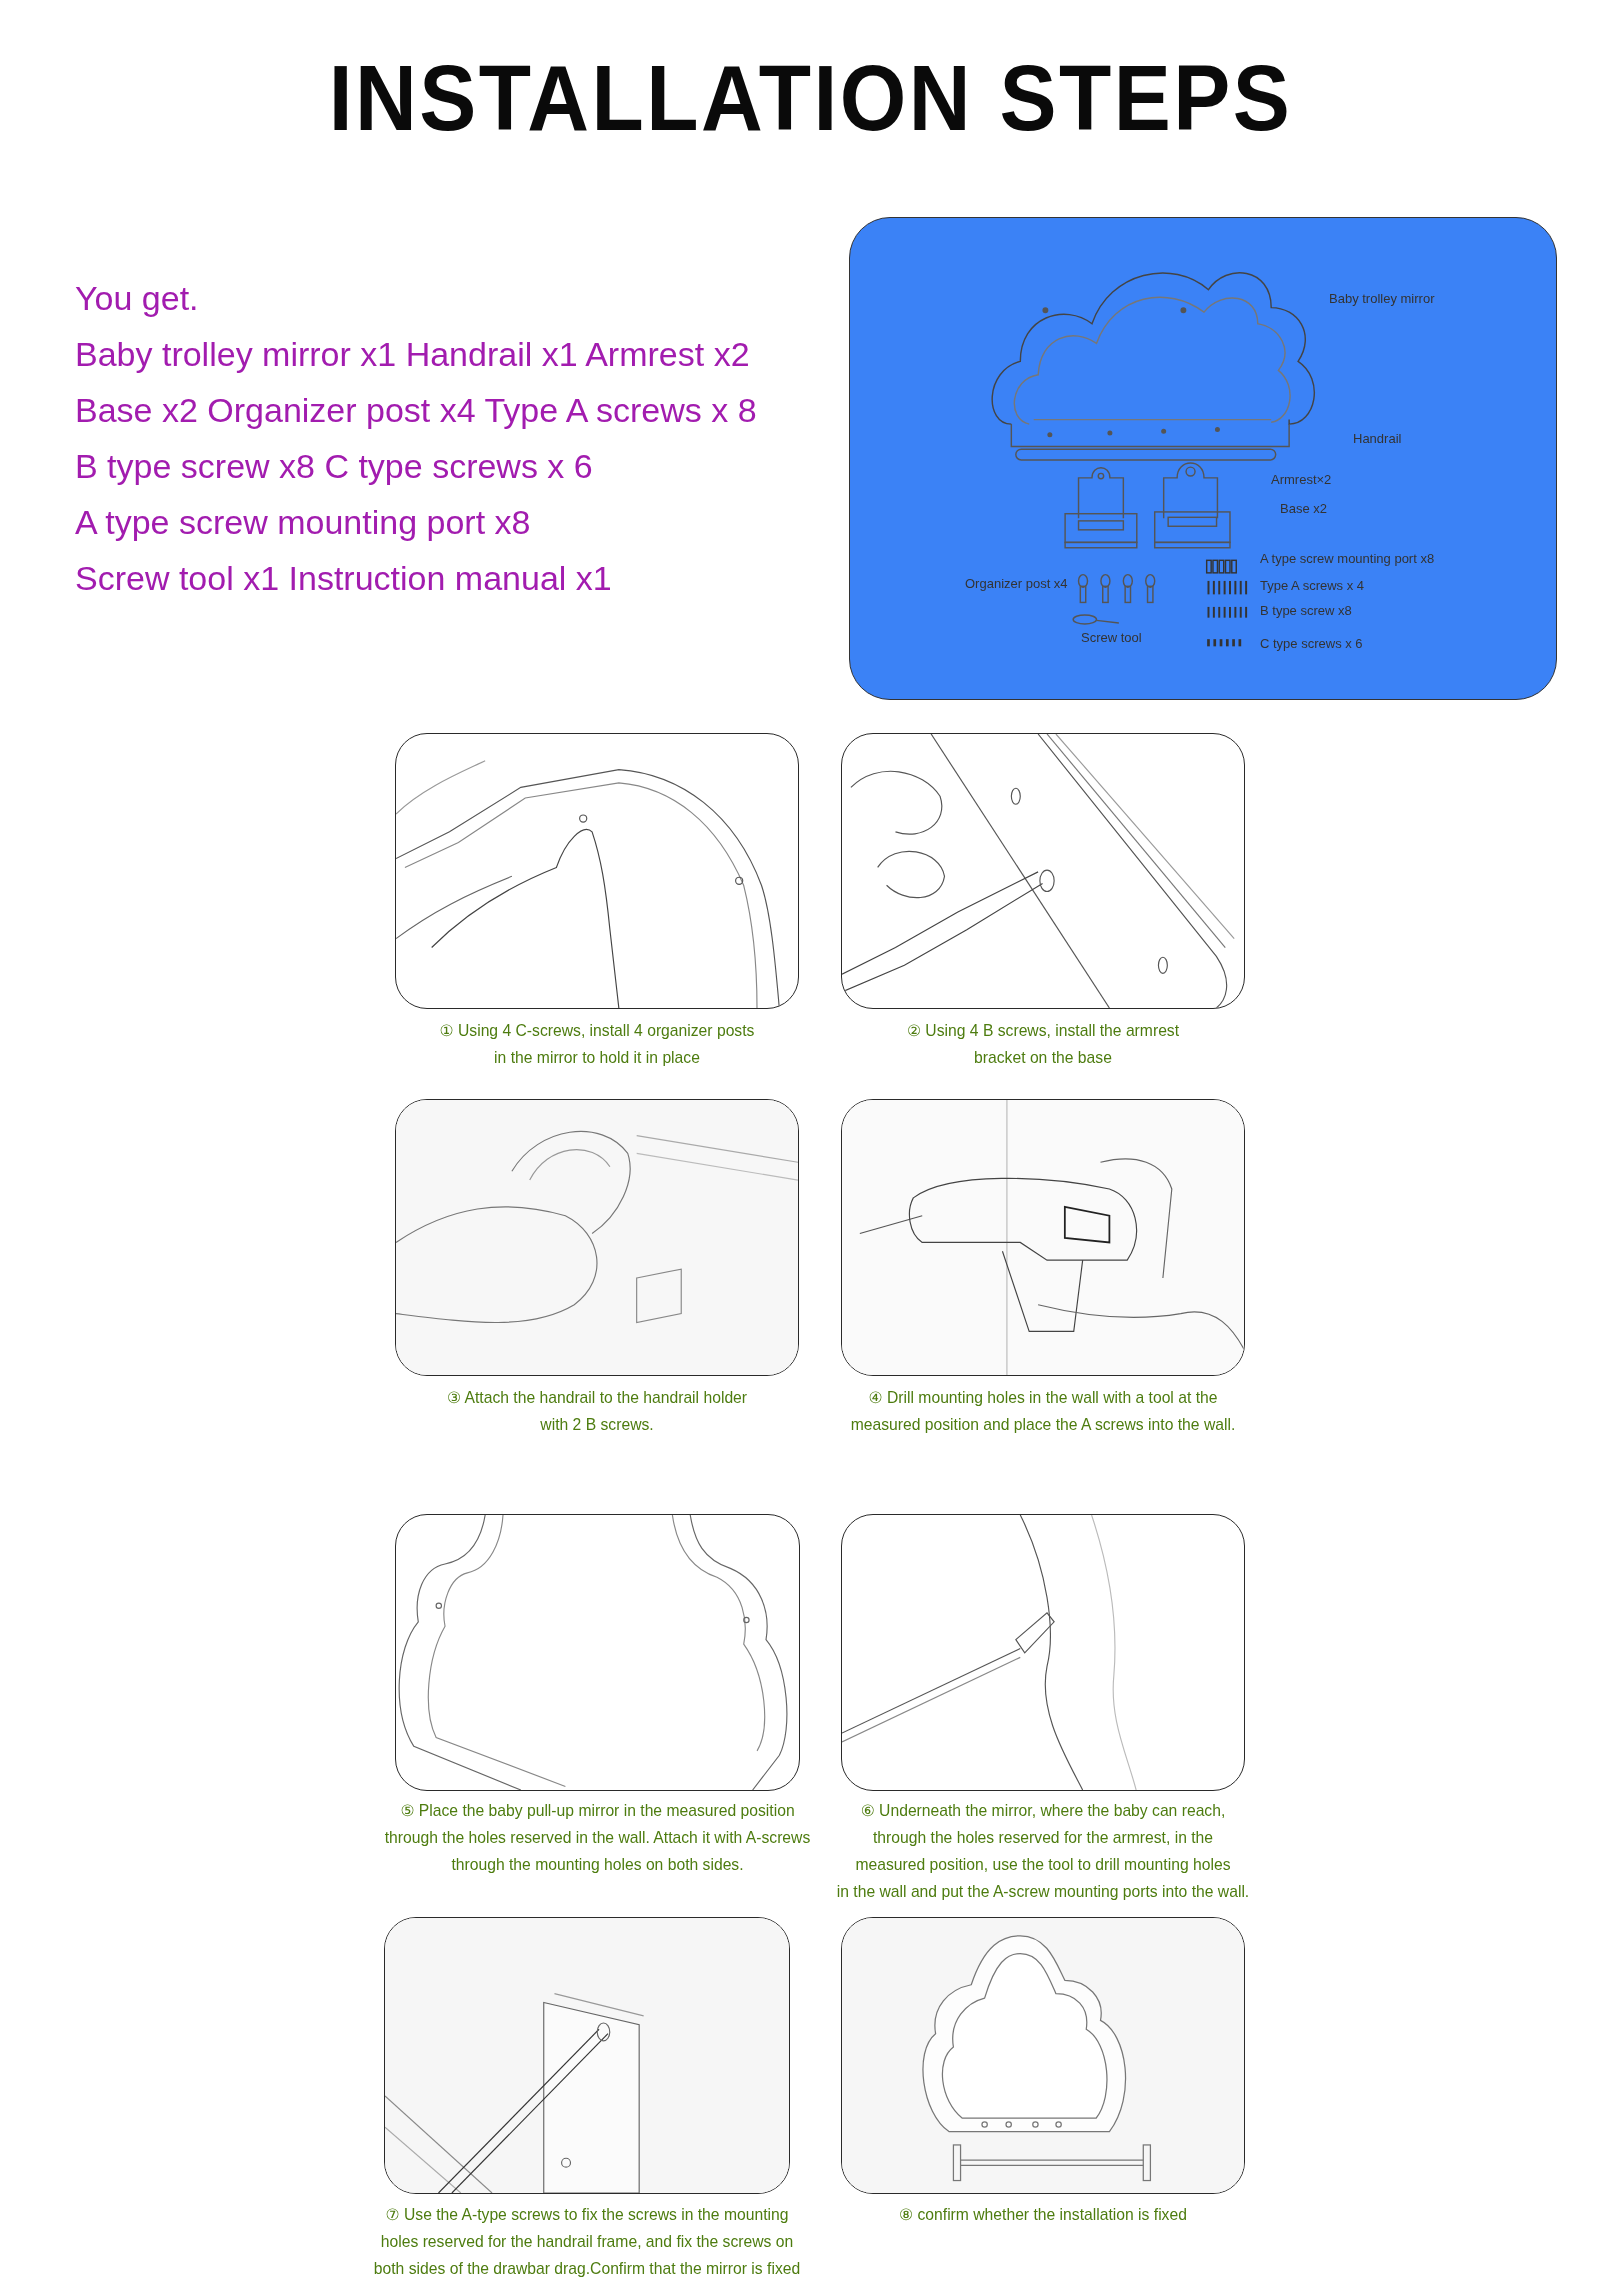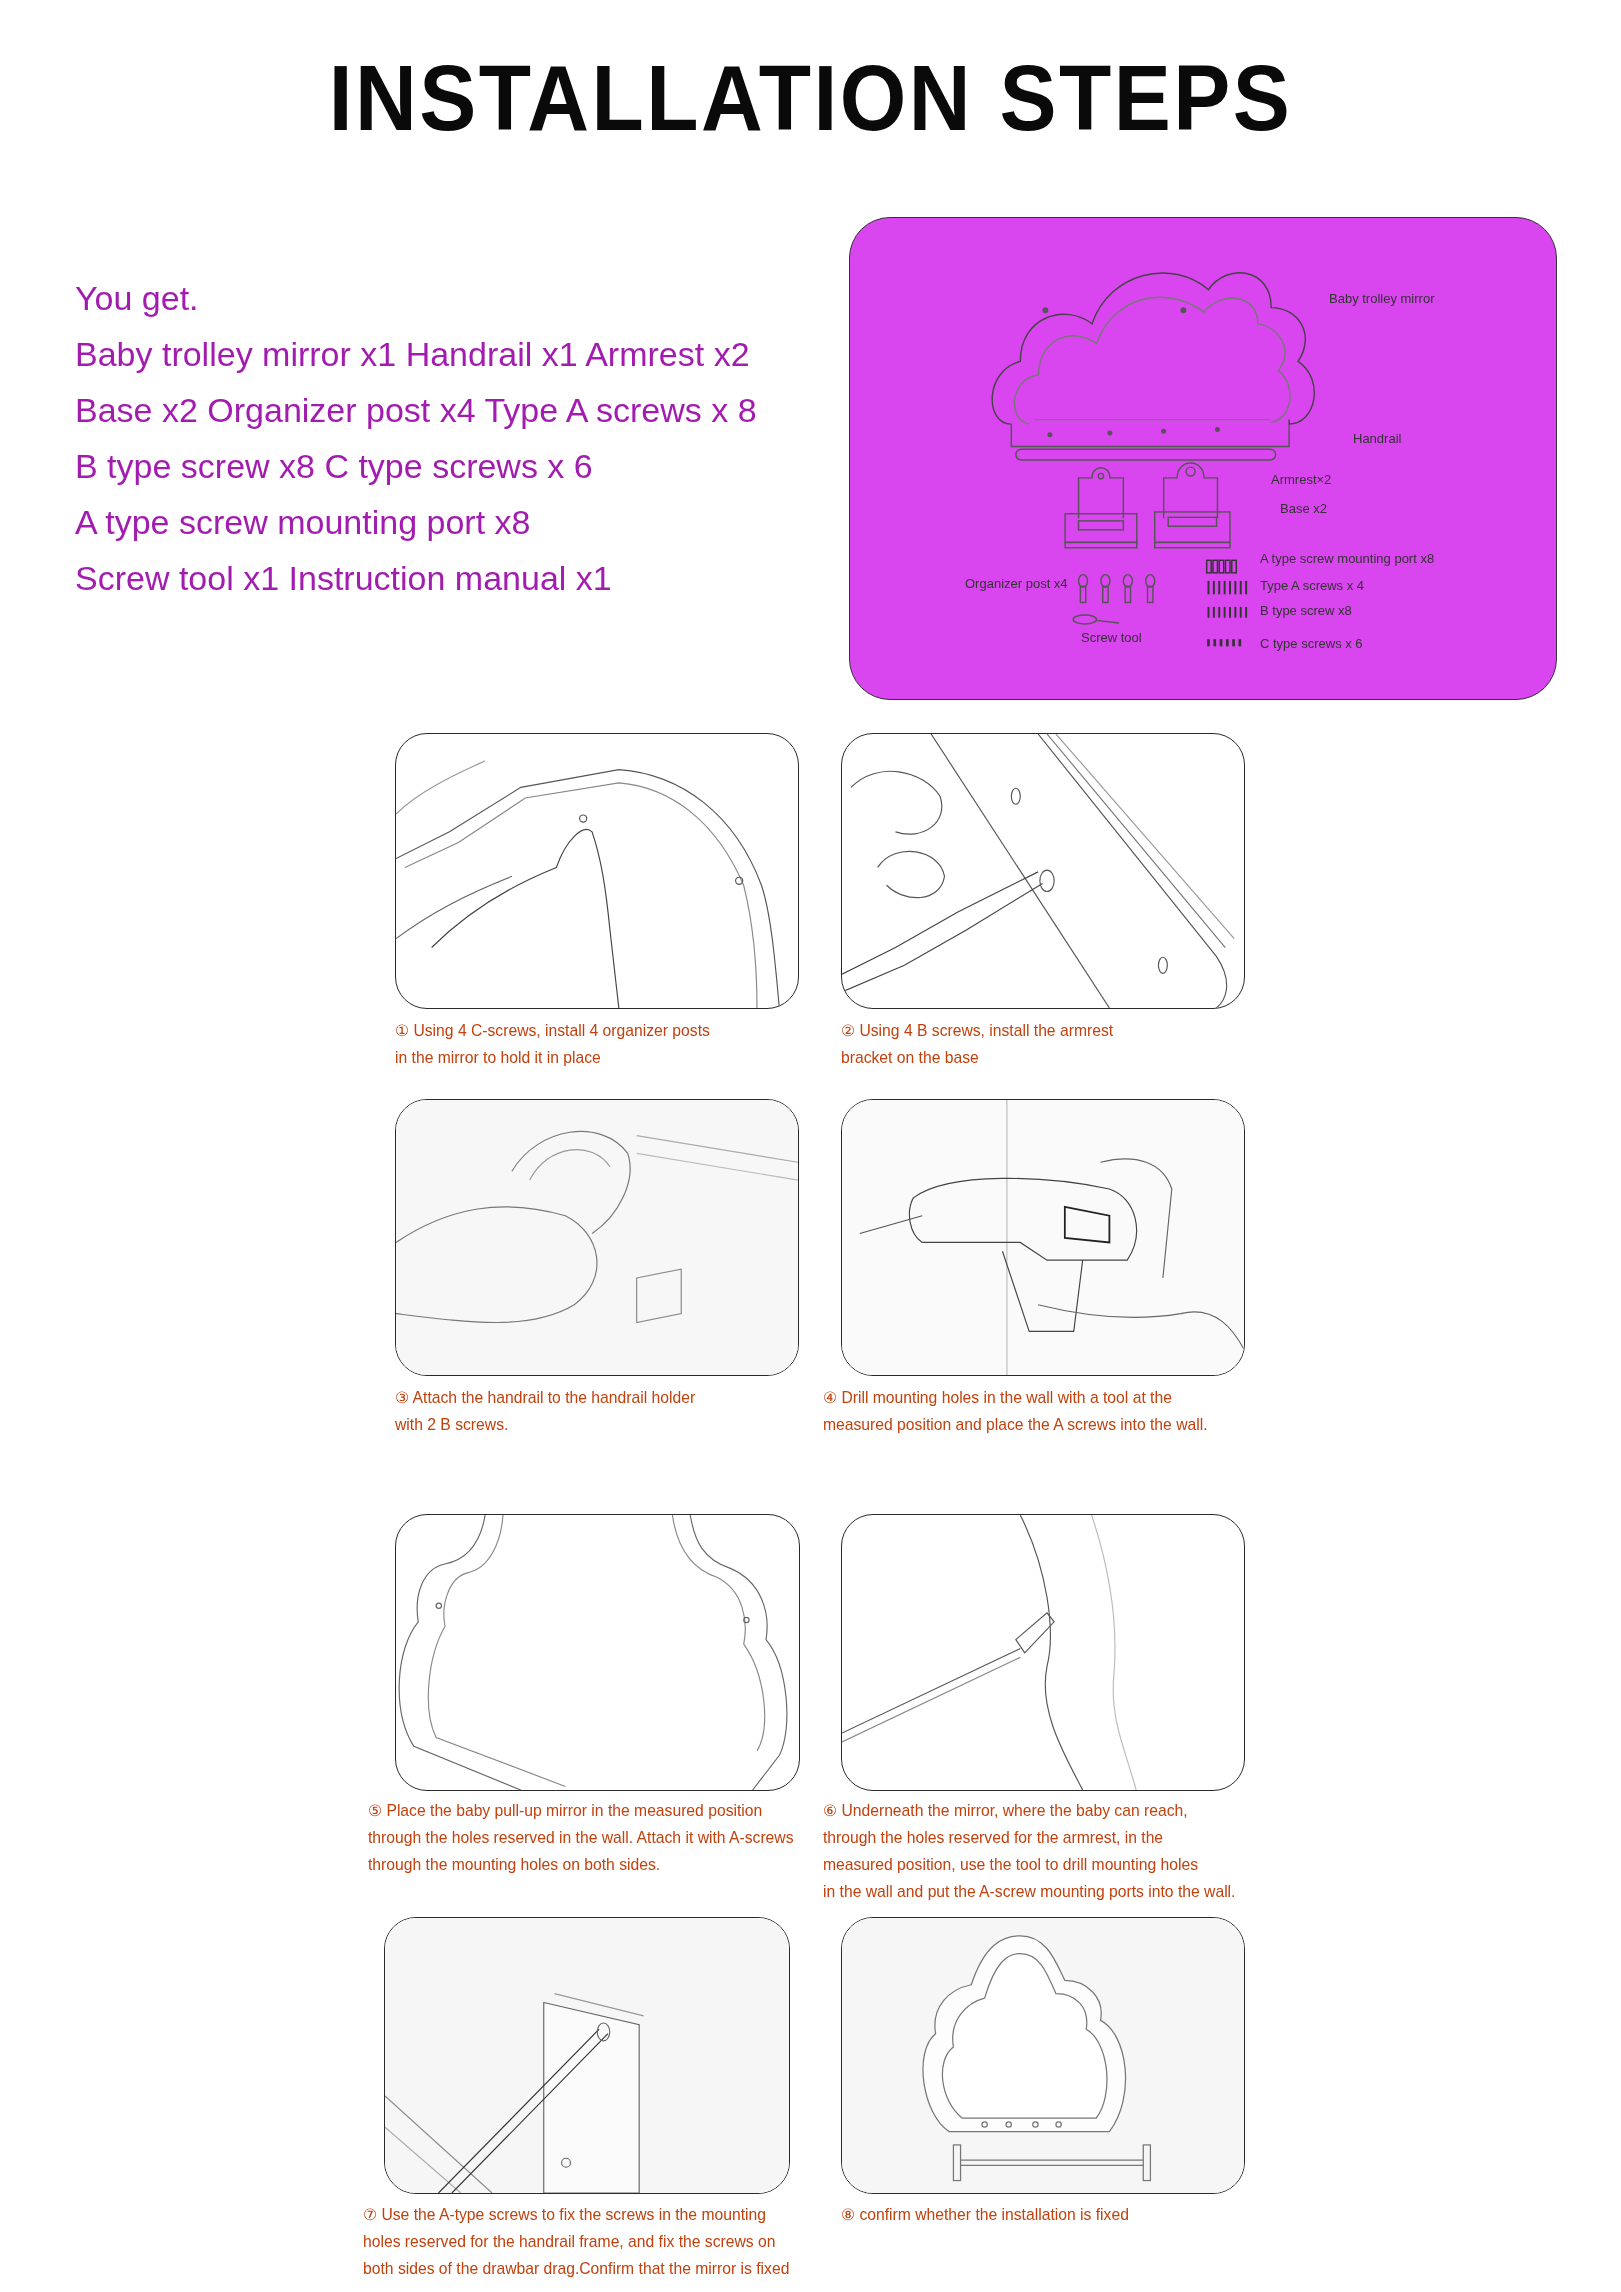--- a/index.html
+++ b/index.html
@@ -1,25 +1,25 @@
 <!DOCTYPE html>
 <html style="font-size:14.3px"><head>
 <meta charset="utf-8">
 <style>
   html, body { margin:0; padding:0; background:#ffffff; }
   body { width:1621px; height:2293px; position:relative; overflow:hidden; font-family:"Liberation Sans", sans-serif; color:#111; }
   .title { position:absolute; left:0; width:1621px; top:52px; text-align:center; font-family:"Liberation Sans", sans-serif; font-weight:700; font-size:93px; letter-spacing:2.7px; transform:scaleX(0.92); transform-origin:center; line-height:1; color:#0a0a0a; }
   .you-get { position:absolute; left:75px; top:270px; font-size:34px; line-height:56px; color:#a21caf; font-family:"Liberation Sans", sans-serif; }
   .you-get div { white-space:nowrap; }
-  .parts-box { position:absolute; left:849px; top:217px; width:708px; height:483px; border:1.8px solid #333; border-radius:41px; box-sizing:border-box; background:#d946ef; }
+  .parts-box { position:absolute; left:849px; top:217px; width:708px; height:483px; border:1.8px solid #333; border-radius:41px; box-sizing:border-box; background:#3b82f6; }
   .parts-box svg { position:absolute; left:0; top:0; }
   .plabel { position:absolute; font-size:13px; color:#333; white-space:nowrap; }
   .panel { position:absolute; border:1.8px solid #2a2a2a; border-radius:32px; box-sizing:border-box; overflow:hidden; background:#fff; }
   .panel svg { position:absolute; left:0; top:0; width:100%; height:100%; }
-  .caption { position:absolute; text-align:left; font-size:15.7px; line-height:27px; color:#c2410c; white-space:nowrap; }
+  .caption { position:absolute; text-align:center; font-size:15.7px; line-height:27px; color:#4d7c0f; white-space:nowrap; }
   .caption div { white-space:nowrap; }
 </style>
 </head>
 <body>
 
 <div class="title">INSTALLATION STEPS</div>
 
 <div class="you-get">
   <div>You get.</div>
   <div>Baby trolley mirror x1 Handrail x1 Armrest x2</div>

